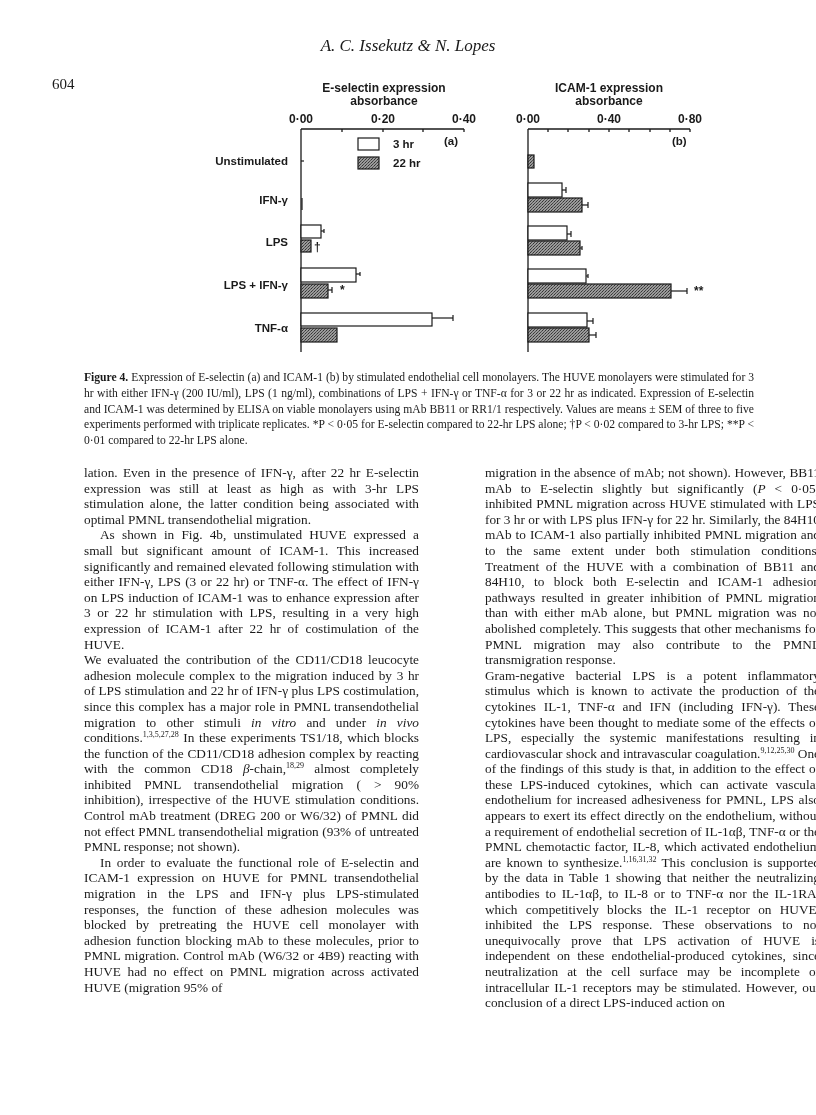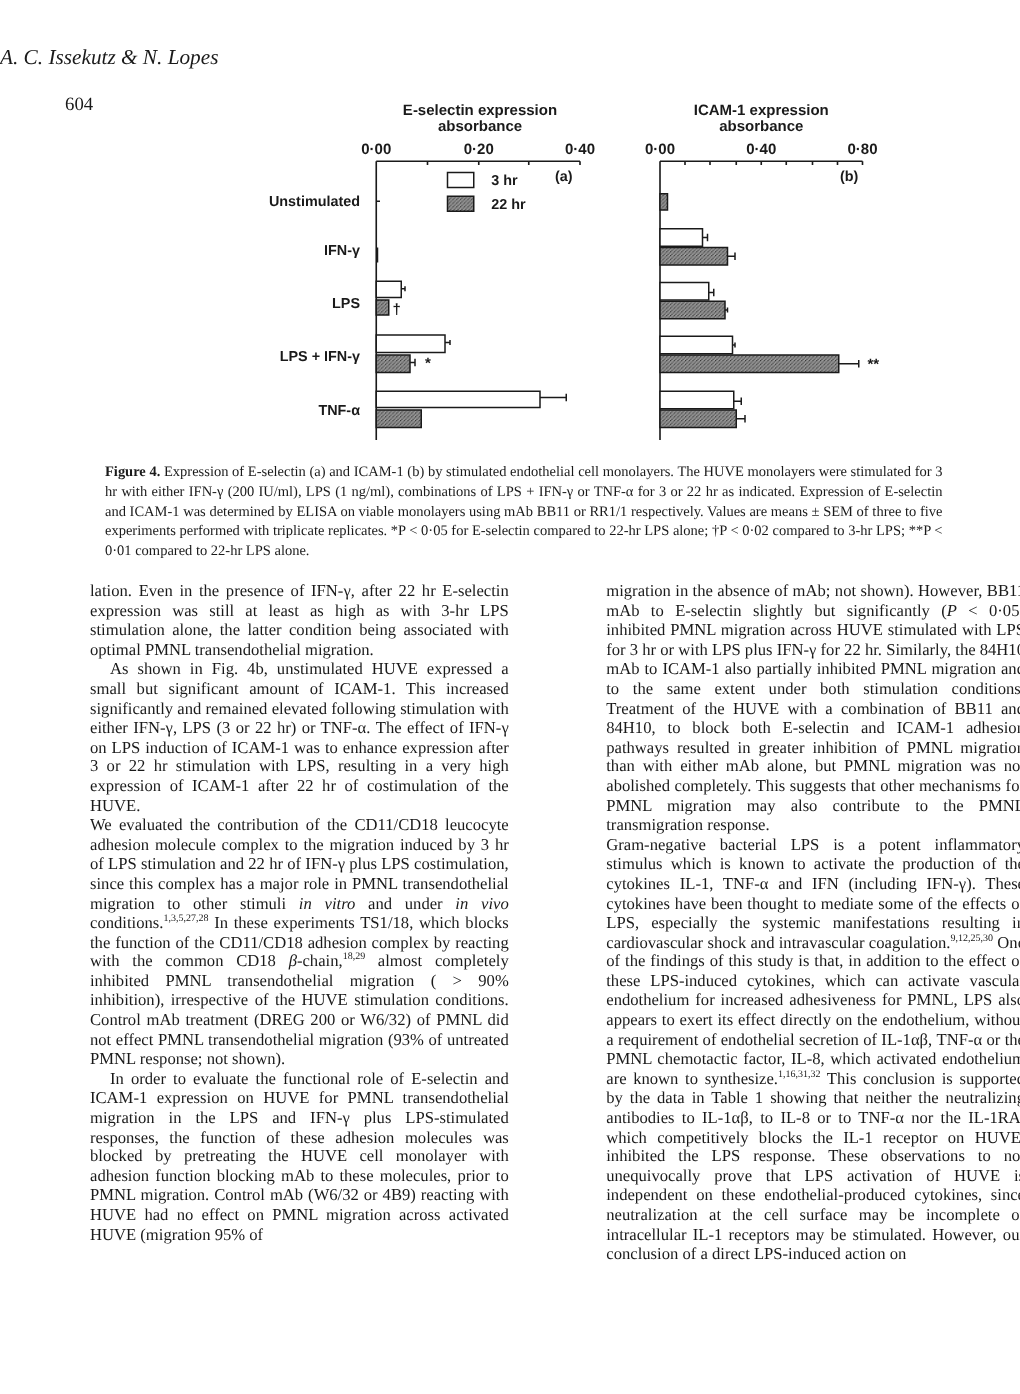--- a/index.html
+++ b/index.html
@@ -1,25 +1,25 @@
 <!DOCTYPE html>
 <html><head>
 <meta charset="utf-8">
 <style>
   html, body { margin:0; padding:0; background:#ffffff; }
   body { width:816px; height:1115px; position:relative; overflow:hidden; color:#1a1a1a; font-family:"Liberation Serif", "DejaVu Serif", serif; }
   .page-num { position:absolute; left:52px; top:38px; font-size:15px;margin-top:38px; }
-  .running-head { position:absolute; left:0; width:816px; top:36px; text-align:left; font-style:italic; font-size:17px; }
+  .running-head { position:absolute; left:0; width:816px; top:36px; text-align:center; font-style:italic; font-size:17px; }
   .fig { position:absolute; left:0; top:0; width:732px; height:360px;margin-left:20px; }
   .fig svg { position:absolute; left:0; top:0; }
   .sans { font-family:"Liberation Sans", "DejaVu Sans", sans-serif; font-weight:bold; }
   .caption { position:absolute; left:84px; top:370px; width:670px; font-size:11.6px; line-height:15.8px; text-align:justify;font-family:Liberation Serif, serif; }
   .caption b { font-weight:bold; }
   .col { position:absolute; top:465px; width:335px; font-size:13.3px; line-height:15.6px; text-align:justify; }
-  .col.left { left:72px; }
+  .col.left { left:84px; }
   .col.right { left:485px; }
   .col p { margin:0; text-indent:0; }
   .col p.ind { text-indent:16px; }
   .col h3 { font-size:13.3px; margin:22px 0 8px 0; font-weight:bold; text-align:left; line-height:16px; }
   .col h2 { font-size:14px; margin:24px 0 8px 0; text-align:center; letter-spacing:0.5px; font-weight:bold; }
   sup { font-size:8px; line-height:0; vertical-align:super; }
 </style>
 </head>
 <body>
 

